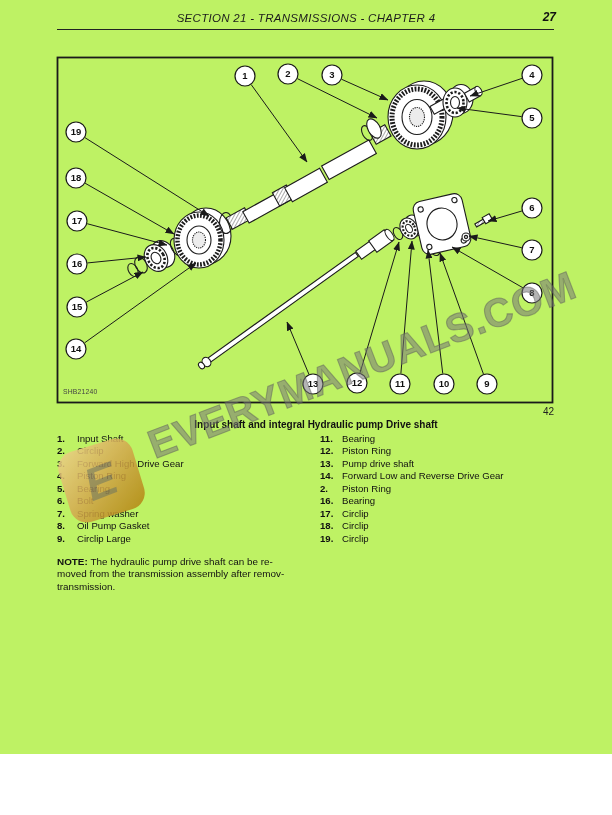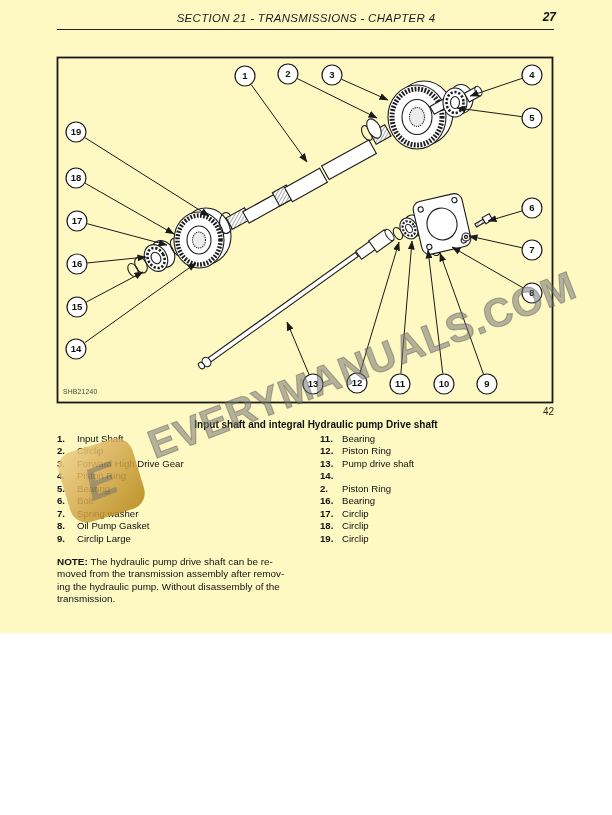--- a/index.html
+++ b/index.html
@@ -1,17 +1,17 @@
 <!DOCTYPE html>
 <html><head>
 <meta charset="utf-8">
 <style>
   html,body{margin:0;padding:0;background:#fff;}
   body{width:612px;height:815px;font-family:"Liberation Sans",sans-serif;color:#111;}
-  .page{position:relative;width:612px;height:633px;background:#fef9c3;overflow:hidden;}
+  .page{position:relative;width:612px;height:754px;background:#bef264;overflow:hidden;}
 
   
   .hdr-title{position:absolute;top:12px;left:0;width:612px;text-align:center;
     font-style:italic;font-size:11.5px;letter-spacing:.3px;color:#1c1c1c;}
   .hdr-page{position:absolute;top:10px;left:530px;width:26px;text-align:right;
     font-weight:bold;font-style:italic;font-size:12px;color:#111;}
   .hdr-rule{position:absolute;top:29px;left:57px;width:497px;height:1.2px;background:#222;}
 
   
   .diagram-svg{position:absolute;left:0;top:0;width:612px;height:815px;z-index:1;}
@@ -289,20 +289,21 @@
       <div class="pl-row">
         <span class="pl-num">12.</span>
         <span class="pl-label">Piston Ring</span>
       </div>
       <div class="pl-row">
         <span class="pl-num">13.</span>
         <span class="pl-label">Pump drive shaft</span>
       </div>
       <div class="pl-row">
         <span class="pl-num">14.</span>
+        <span class="pl-label">Forward Low and Reverse Drive Gear</span>
       </div>
       <div class="pl-row">
         <span class="pl-num">2.</span>
         <span class="pl-label">Piston Ring</span>
       </div>
       <div class="pl-row">
         <span class="pl-num">16.</span>
         <span class="pl-label">Bearing</span>
       </div>
       <div class="pl-row">
@@ -315,21 +316,20 @@
       </div>
       <div class="pl-row">
         <span class="pl-num">19.</span>
         <span class="pl-label">Circlip</span>
       </div>
     </div>
 
   <div class="note">
       <div><span class="note-label">NOTE: </span>The hydraulic pump drive shaft can be re-</div>
       <div>moved from the transmission assembly after remov-</div>
-      <div>ing the hydraulic pump. Without disassembly of the</div>
       <div>transmission.</div>
     </div>
 
   <div class="footer-date">05/2003</div>
 
   <div class="wm-logo">
     <span class="wm-logo-glyph">E</span>
   </div>
   <div class="wm-text">EVERYMANUALS.COM</div>
 

